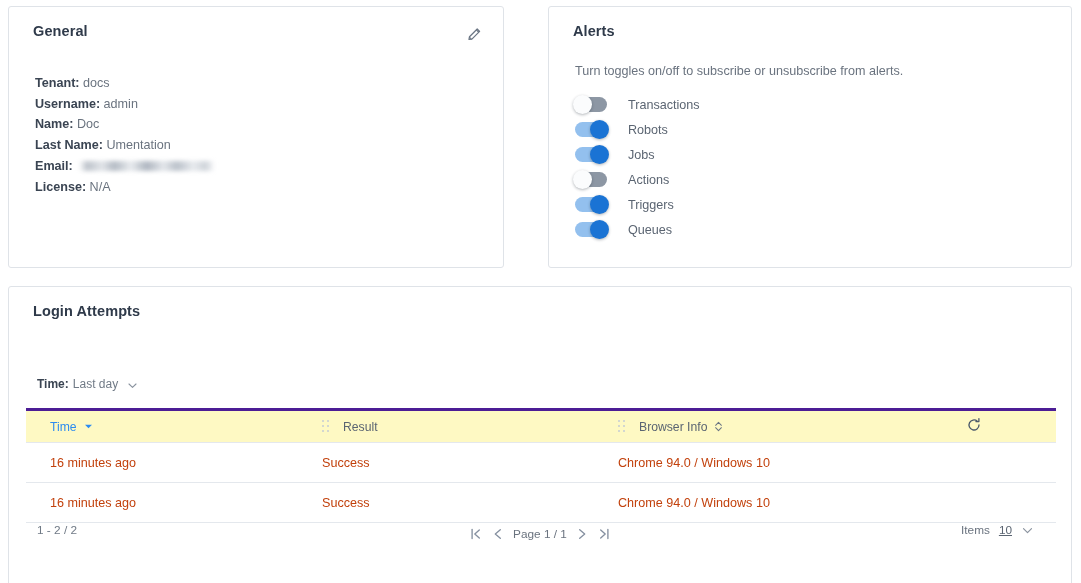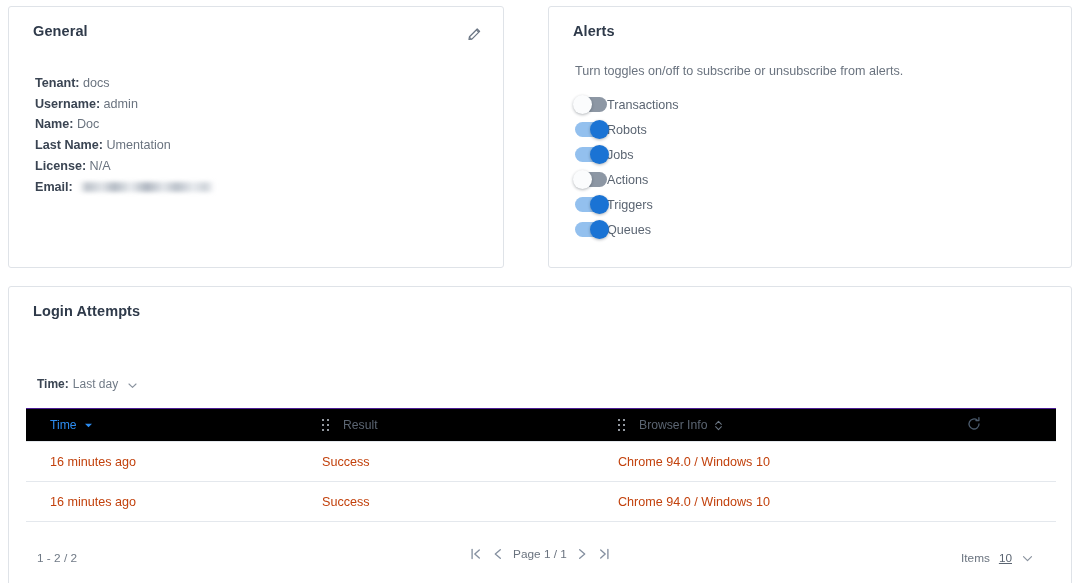--- a/index.html
+++ b/index.html
@@ -122,21 +122,21 @@
     height: 19px;
     border-radius: 50%;
     box-shadow: 0 1px 3px rgba(20,30,45,.32);
   }
   .switch.off .track { background: #8d97a4; }
   .switch.off .knob  { left: -2px;  background: #fbfcfd; }
   .switch.on  .track { background: #93c0ee; }
   .switch.on  .knob  { right: -2px; background: #1a73d4; }
 
   .toggle-label {
-    margin-left: 0;
+    margin-left: 21px;
     font-size: 12.6px;
     color: #5b6572;
   }
 
   
   .filter-bar {
     padding: 31px 0 0 28px;
     font-size: 12px;
     color: #5b6572;
     display: flex;
@@ -146,27 +146,27 @@
   .filter-val { color: #707a86; margin-left: 4px; margin-top: 27px; }
   .chev-thin { margin-left: 9px; display: inline-flex; color: #8a939f; cursor: pointer; }
 
   table.lt {
     width: 1030px;
     margin: 17px 0 0 17px;
     border-collapse: collapse;
     table-layout: fixed;
   }
   table.lt thead th {
-    background: #000000;
+    background: #fef9c3;
     height: 33px;
     font-size: 12.2px;
     font-weight: normal;
     color: #5b6572;
     text-align: left;
-    border-top: 1px solid #4c1d95;
+    border-top: 3px solid #4c1d95;
     border-bottom: 1px solid #e4e8ed;
     padding: 0;
     vertical-align: middle;
   }
   .th-inner { display: flex; align-items: center; }
   .th-pad-1 { padding-left: 24px; }
   .th-sorted { color: #2d8cf0; cursor: pointer; display: inline-flex; align-items: center; }
   .th-sorted .s-ico { margin-left: 7px; display: inline-flex; }
   .th-plain { color: #5b6572; cursor: pointer; display: inline-flex; align-items: center; }
   .th-plain .s-ico { margin-left: 7px; display: inline-flex; color: #6b7684; }
@@ -194,21 +194,21 @@
     vertical-align: middle;
   }
   .td-pad-1 { padding-left: 24px !important; }
 
   
   .pager {
     position: relative;
     margin: 0 17px;
     height: 43px;
     display: flex;
-    align-items: flex-end;
+    align-items: flex-start;
     font-size: 11.8px;
     color: #707a86;
   }
   .pager-count { padding-left: 11px; }
   .pager-mid {
     position: absolute;
     left: 0; right: 0;
     display: flex;
     align-items: center;
     justify-content: center;
@@ -262,26 +262,26 @@
       </div>
       <div class="gen-row">
         <span class="gen-label">Name:</span>
         <span class="gen-value">Doc</span>
       </div>
       <div class="gen-row">
         <span class="gen-label">Last Name:</span>
         <span class="gen-value">Umentation</span>
       </div>
       <div class="gen-row">
+        <span class="gen-label">Email:</span>
+        <span class="redacted"></span>
+      </div>
+      <div class="gen-row">
         <span class="gen-label">License:</span>
         <span class="gen-value">N/A</span>
-      </div>
-      <div class="gen-row">
-        <span class="gen-label">Email:</span>
-        <span class="redacted"></span>
       </div>
     </div>
   </div>
 
   <div class="card card-alerts">
     <div class="card-head">
       <div class="card-title">Alerts</div>
     </div>
 
     <div class="alerts-desc">Turn toggles on/off to subscribe or unsubscribe from alerts.</div>

